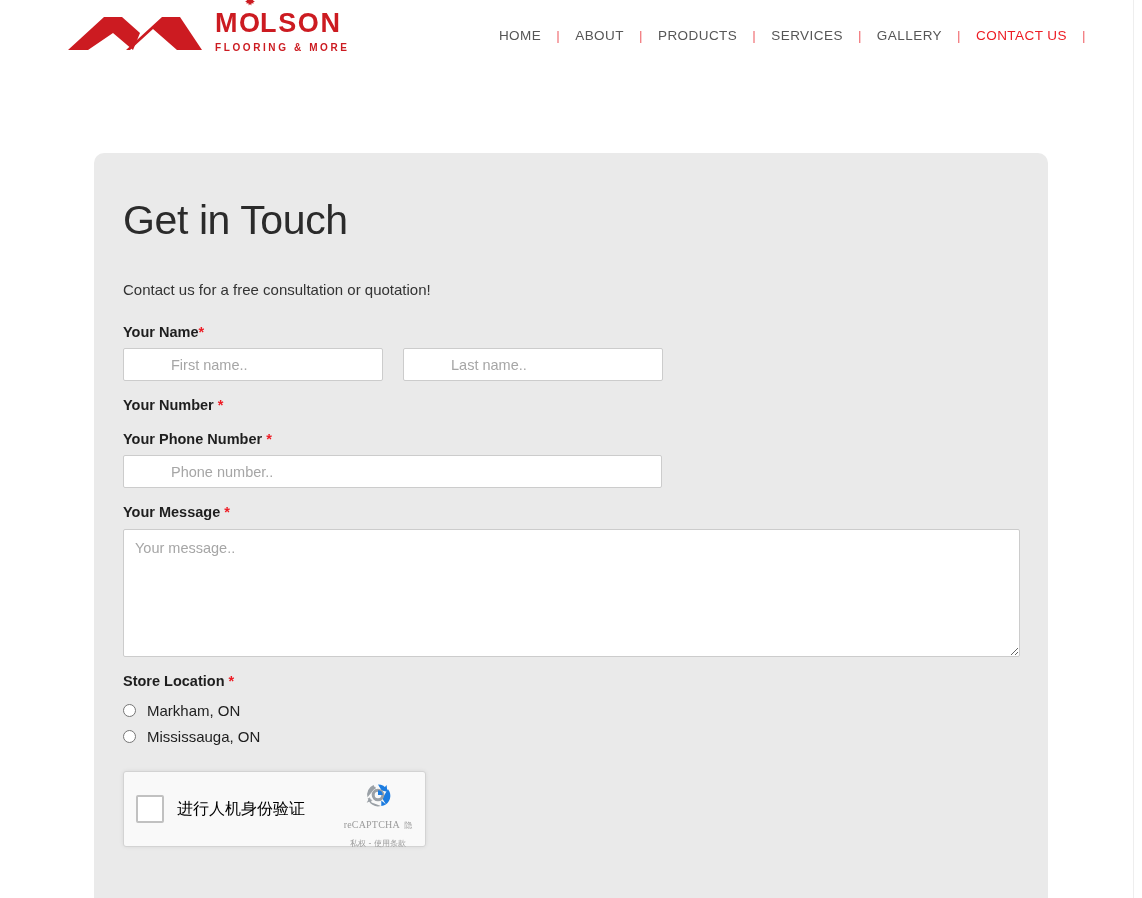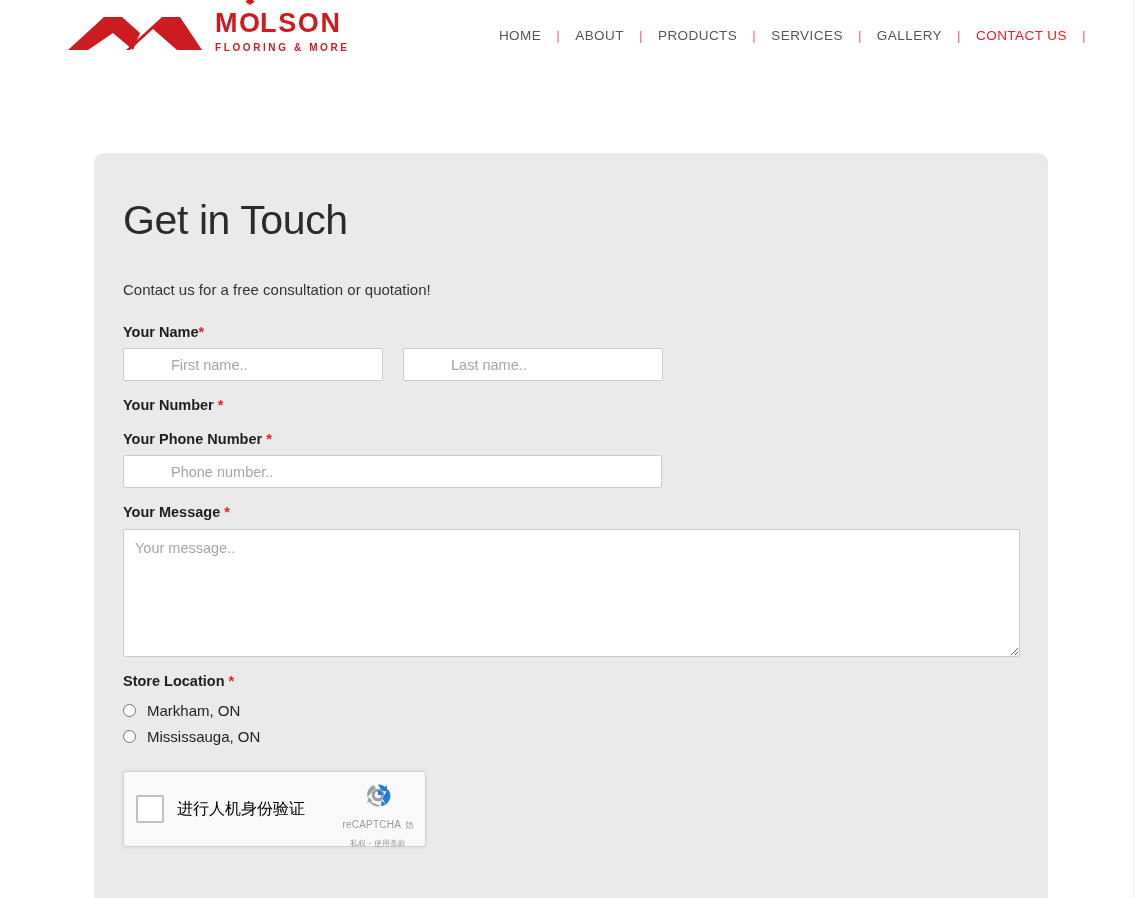--- a/index.html
+++ b/index.html
@@ -168,21 +168,21 @@
     font-size: 16px; color: #000000;
     font-family: "DejaVu Sans", sans-serif;
   }
   .recaptcha-brand {
     position: absolute; right: 10px; top: 8px;
     width: 74px; text-align: center;
   }
   .recaptcha-logo { display: block; margin: 0 auto; }
   .recaptcha-name {
     font-size: 10px; color: #9b9b9b; letter-spacing: .2px;
-    margin-top: 2px; font-family: Liberation Sans, sans-serif;
+    margin-top: 2px; font-family: Liberation Serif, serif;
   }
   .recaptcha-legal {
     font-size: 8px; color: #9b9b9b; margin-top: 1px;
     font-family: "DejaVu Sans", sans-serif;
   }
 </style>
 </head>
 <body>
 
 <header class="site-header">

